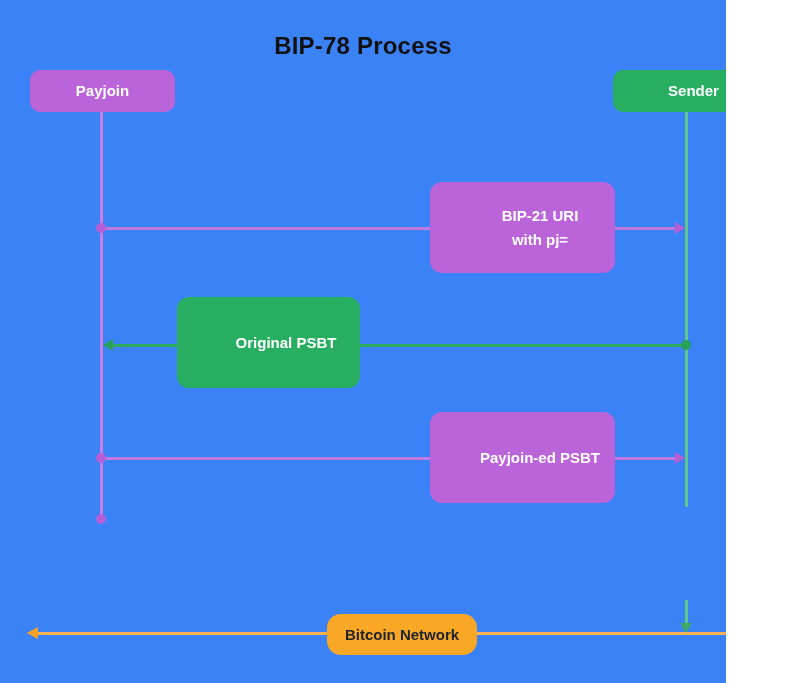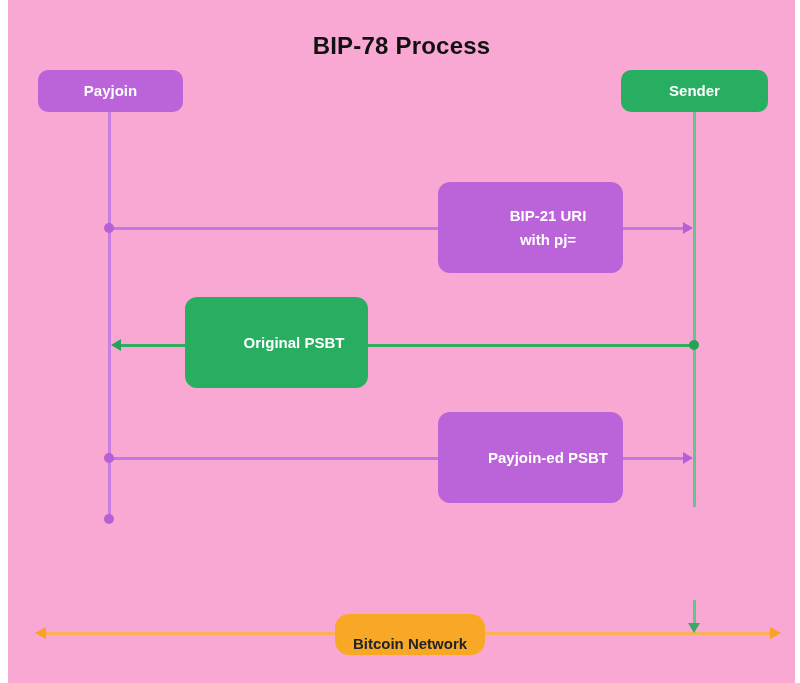--- a/index.html
+++ b/index.html
@@ -1,32 +1,31 @@
 <!DOCTYPE html>
 <html><head>
 <meta charset="utf-8">
 <style>
   html,body{margin:0;padding:0;background:#ffffff;}
   .canvas{
-    position:relative;width:787px;height:683px;background:#f9a8d4;overflow:hidden;
+    position:relative;width:726px;height:683px;background:#3b82f6;overflow:hidden;
     font-family:"Liberation Sans", sans-serif;
-    margin-left:8px;
   }
   .title{
     position:absolute;left:0;top:32px;width:100%;text-align:center;
     font-size:24px;font-weight:700;color:#111111;letter-spacing:0.2px;
   }
   .box{
     position:absolute;display:flex;flex-direction:column;align-items:center;justify-content:center;
     color:#ffffff;font-size:15px;font-weight:600;text-align:center;line-height:1.55;
     border-radius:10px;z-index:3;
   }
   .purple{background:#bb63d9;}
   .green{background:#27ae60;}
-  .orange{background:#f9a826;color:#20242c;border-radius:14px;justify-content:flex-end;}
+  .orange{background:#f9a826;color:#20242c;border-radius:14px;}
   .msgbox{border-radius:12px;padding-left:35px;}
   .vline{position:absolute;width:2.5px;z-index:1;}
   .hline{position:absolute;height:2.5px;z-index:1;}
   .purple-line{background:#c77fe2;}
   .purple-hline{background:#c178e0;}
   .green-line{background:#5fc68d;}
   .green-hline{background:#2fae60;}
   .orange-line{background:#fbb157;}
   .dot{position:absolute;width:10px;height:10px;border-radius:50%;z-index:2;}
   .dot-purple{background:#b75fd6;}
@@ -77,17 +76,17 @@
   <div class="hline orange-line" style="left:36px;top:632px;width:728px;"></div>
   <div class="arrow arrow-left-orange" style="left:27px;top:627px;"></div>
   <div class="arrow arrow-right-orange" style="left:762px;top:627px;"></div>
   <div class="box orange" style="left:327px;top:614px;width:150px;height:41px;">
     <span>Bitcoin Network</span>
   </div>
 
   <div class="box purple" style="left:30px;top:70px;width:145px;height:42px;">
     <span>Payjoin</span>
   </div>
-  <div class="box green" style="left:613px;top:70px;width:147px;height:42px;">
+  <div class="box green" style="left:613px;top:70px;width:147px;height:42px;padding-left:7px;">
     <span>Sender</span>
   </div>
 
 </div>
 
 </body></html>

